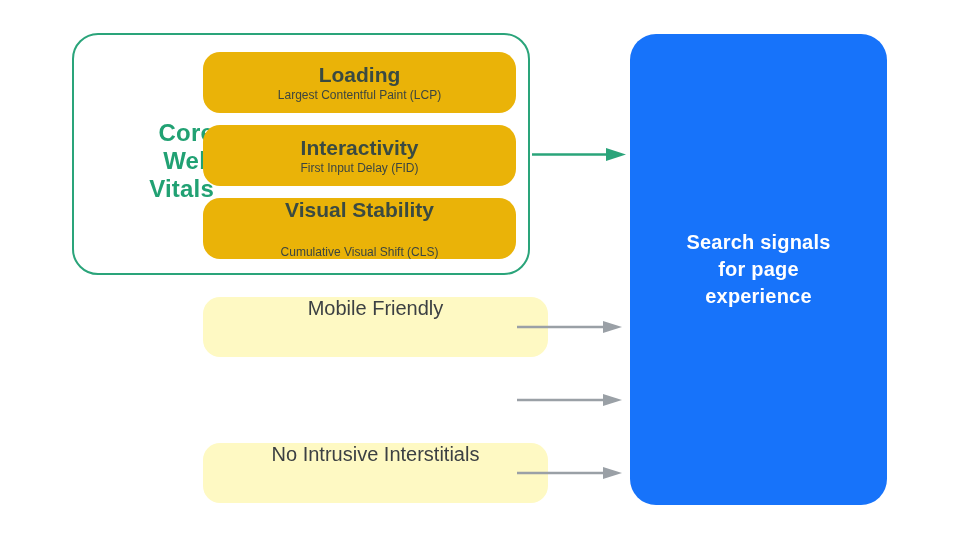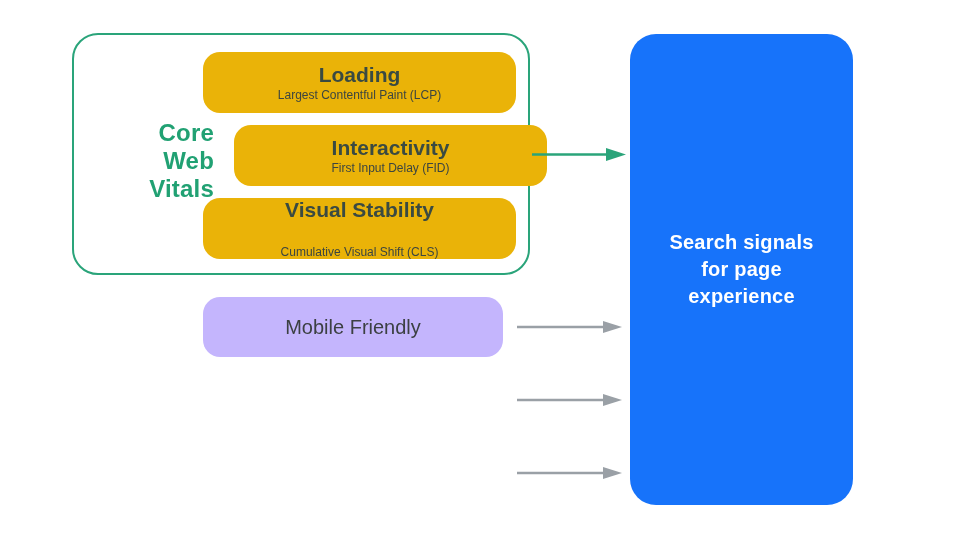--- a/index.html
+++ b/index.html
@@ -50,63 +50,62 @@
     height: 61px;
     background: #eab308;
     border-radius: 17px;
     display: flex;
     flex-direction: column;
     align-items: center;
     justify-content: center;
     text-align: center;
   }
   .vital-pill.p0 { top: 52px; }
-  .vital-pill.p1 { top: 125px; margin-left: 31px; }
+  .vital-pill.p1 { top: 125px; }
   .vital-pill.p2 { top: 198px; gap: 22px; }
   .vital-title {
     font-size: 21px;
     font-weight: 600;
     color: #3a4a42;
     line-height: 25px;
   }
   .vital-sub {
     font-size: 12px;
     font-weight: 400;
     color: #3c4540;
     line-height: 17px;
   }
 
   
   .signal-pill {
     position: absolute;
     left: 203px;
-    width: 300px;
+    width: 345px;
     height: 60px;
-    background: #c4b5fd;
+    background: #fef9c3;
     border-radius: 17px;
     display: flex;
-    align-items: center;
     justify-content: center;
     text-align: center;
   }
   .signal-pill.s0 { top: 297px; }
   .signal-pill.s1 { top: 370px; }
   .signal-pill.s2 { top: 443px; }
   .signal-label {
     font-size: 20px;
     font-weight: 500;
     color: #3c4043;
   }
 
   
   .result-box {
     position: absolute;
     left: 630px;
     top: 34px;
-    width: 223px;
+    width: 257px;
     height: 471px;
     background: #1773fa;
     border-radius: 26px;
     display: flex;
     align-items: center;
     justify-content: center;
     text-align: center;
   }
   .result-title {
     color: #ffffff;
@@ -151,20 +150,23 @@
   <div class="vital-pill p2">
     <div class="vital-title">Visual Stability</div>
     <div class="vital-sub">Cumulative Visual Shift (CLS)</div>
   </div>
 
   <div class="signal-pill s0">
     <span class="signal-label">Mobile Friendly</span>
   </div>
 
 
+  <div class="signal-pill s2">
+    <span class="signal-label">No Intrusive Interstitials</span>
+  </div>
 
   <div class="result-box">
     <div class="result-title">Search signals
 for page
 experience</div>
   </div>
 
   <svg class="arrows" viewBox="0 0 960 540" xmlns="http://www.w3.org/2000/svg">
 
     <g>

